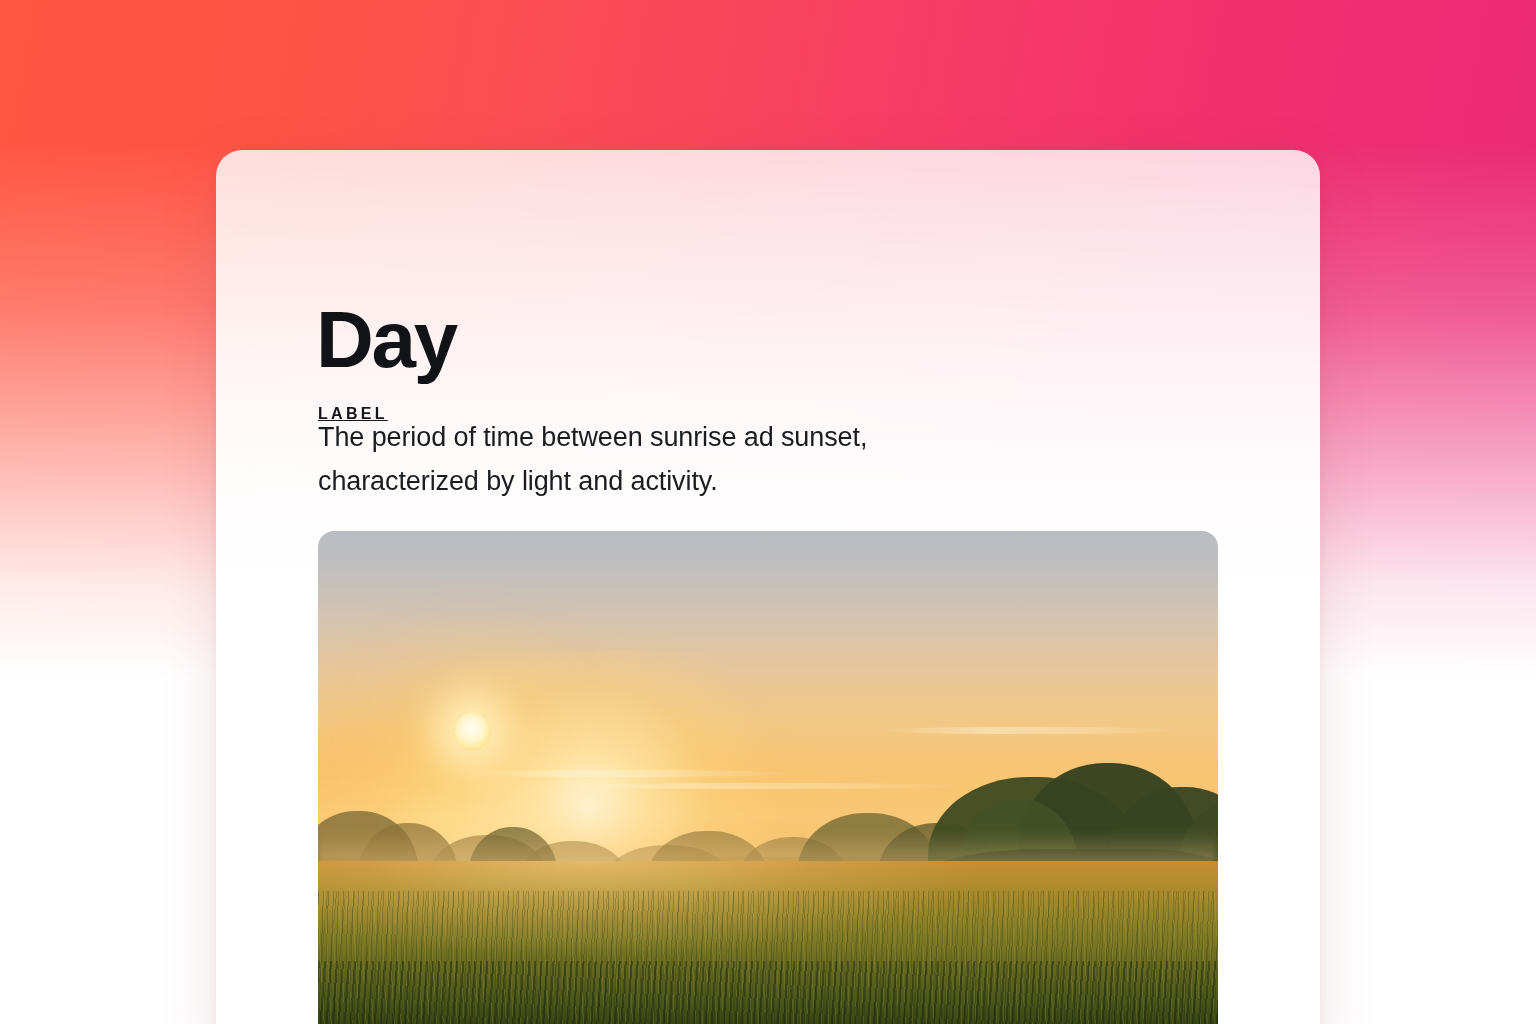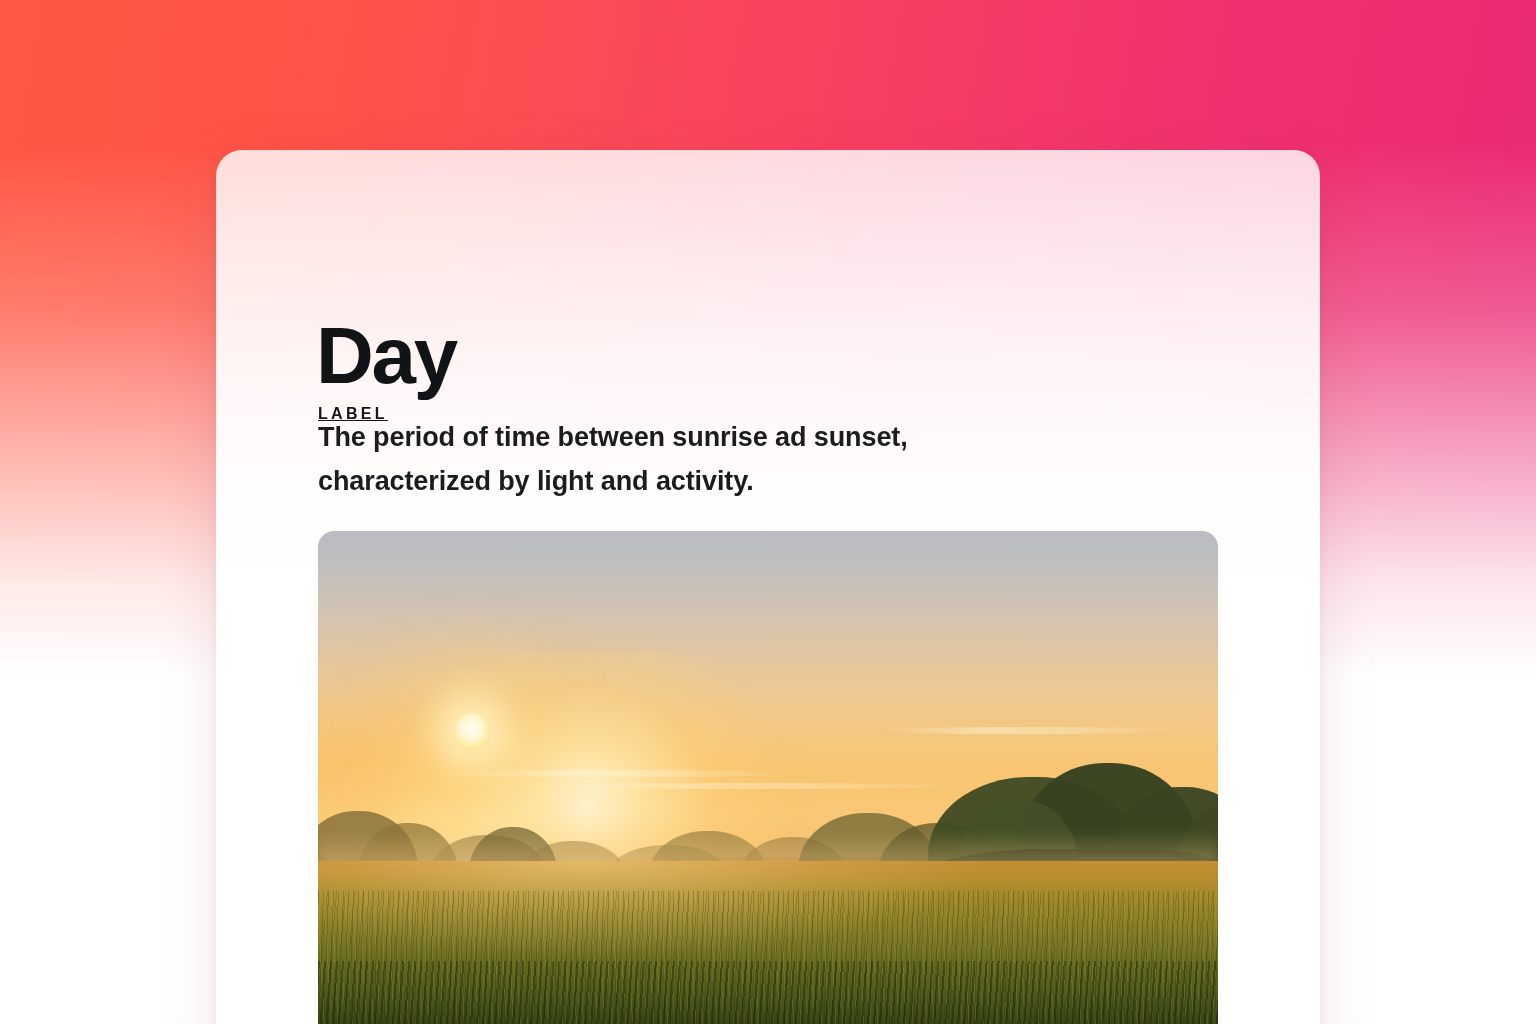--- a/index.html
+++ b/index.html
@@ -56,26 +56,25 @@
     letter-spacing:3.3px;
     color:#15161a;
     text-decoration:underline;
   }
   .headline{
     position:absolute; left:100px; top:150px;
     font-size:80px; font-weight:bold;
     letter-spacing:-2.2px;
     line-height:1;
     color:#121317;
-    margin-top:16px;
   }
   .body-copy{
     position:absolute; left:102px; top:265px;
     width:700px;
-    font-size:27px; font-weight:bold;
+    font-size:27px; font-weight:normal;
     line-height:44px;
     letter-spacing:-0.1px;
     color:#1b1c20;
   }
 
   
   #photo-frame{
     position:absolute;
     left:102px; top:381px;
     width:900px; height:519px;

